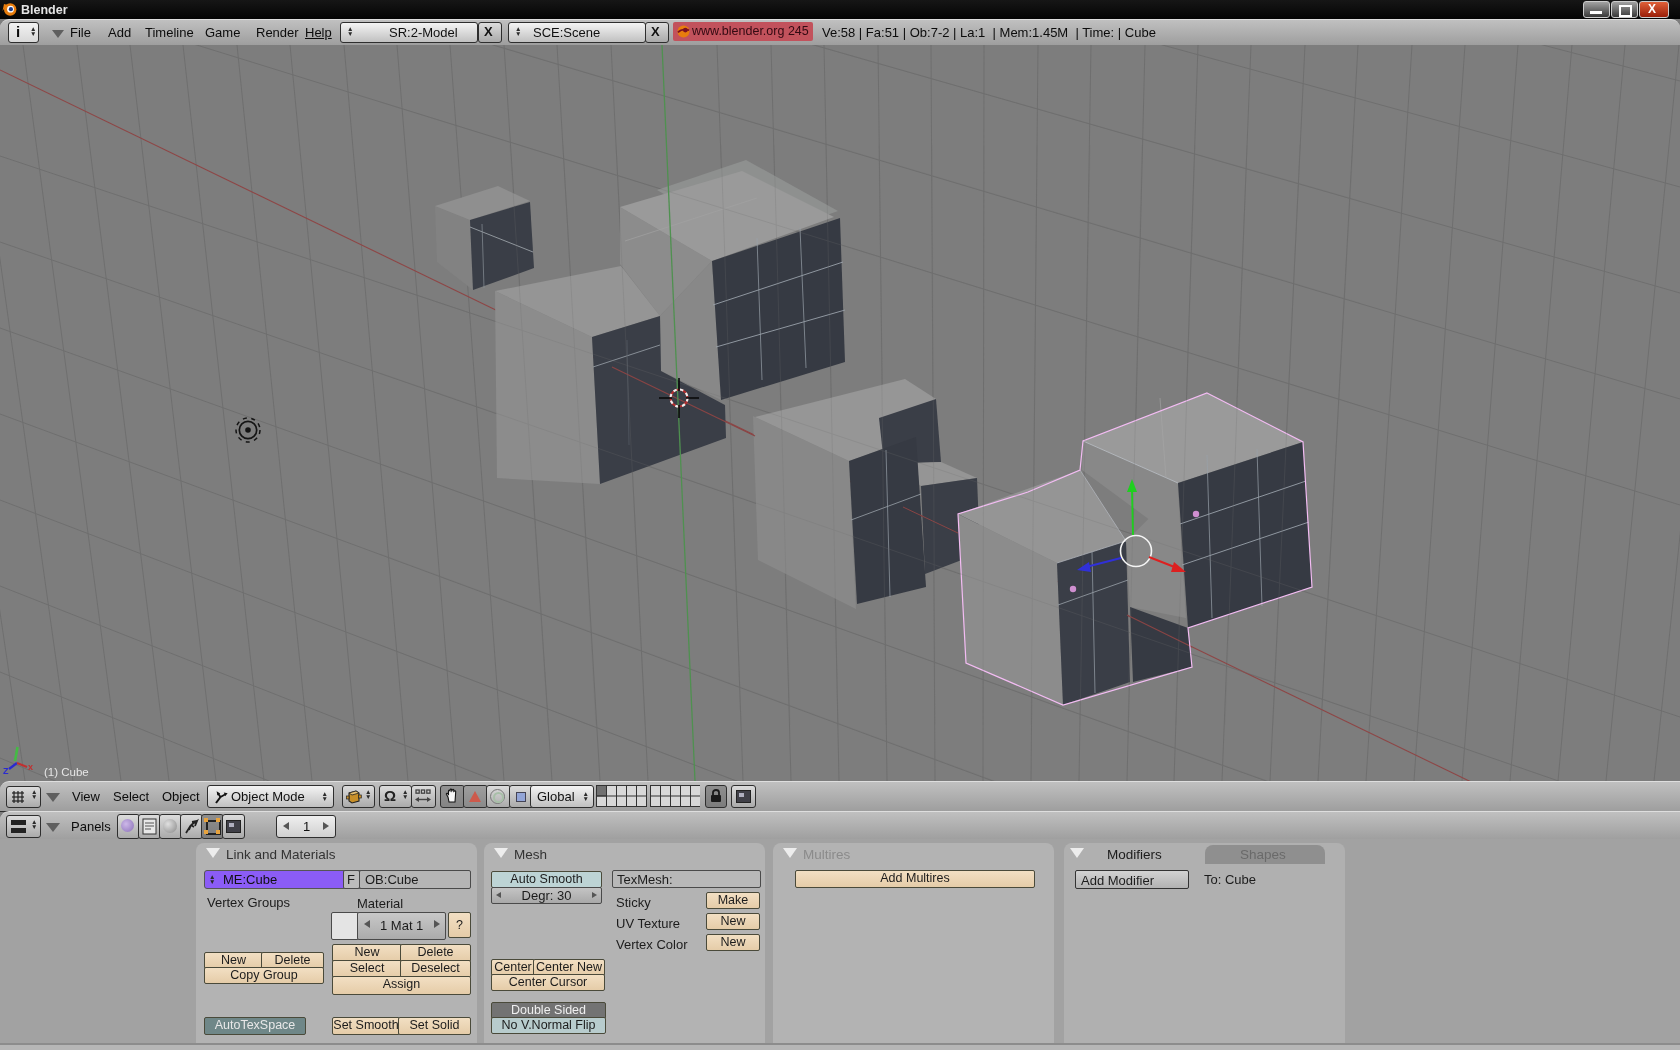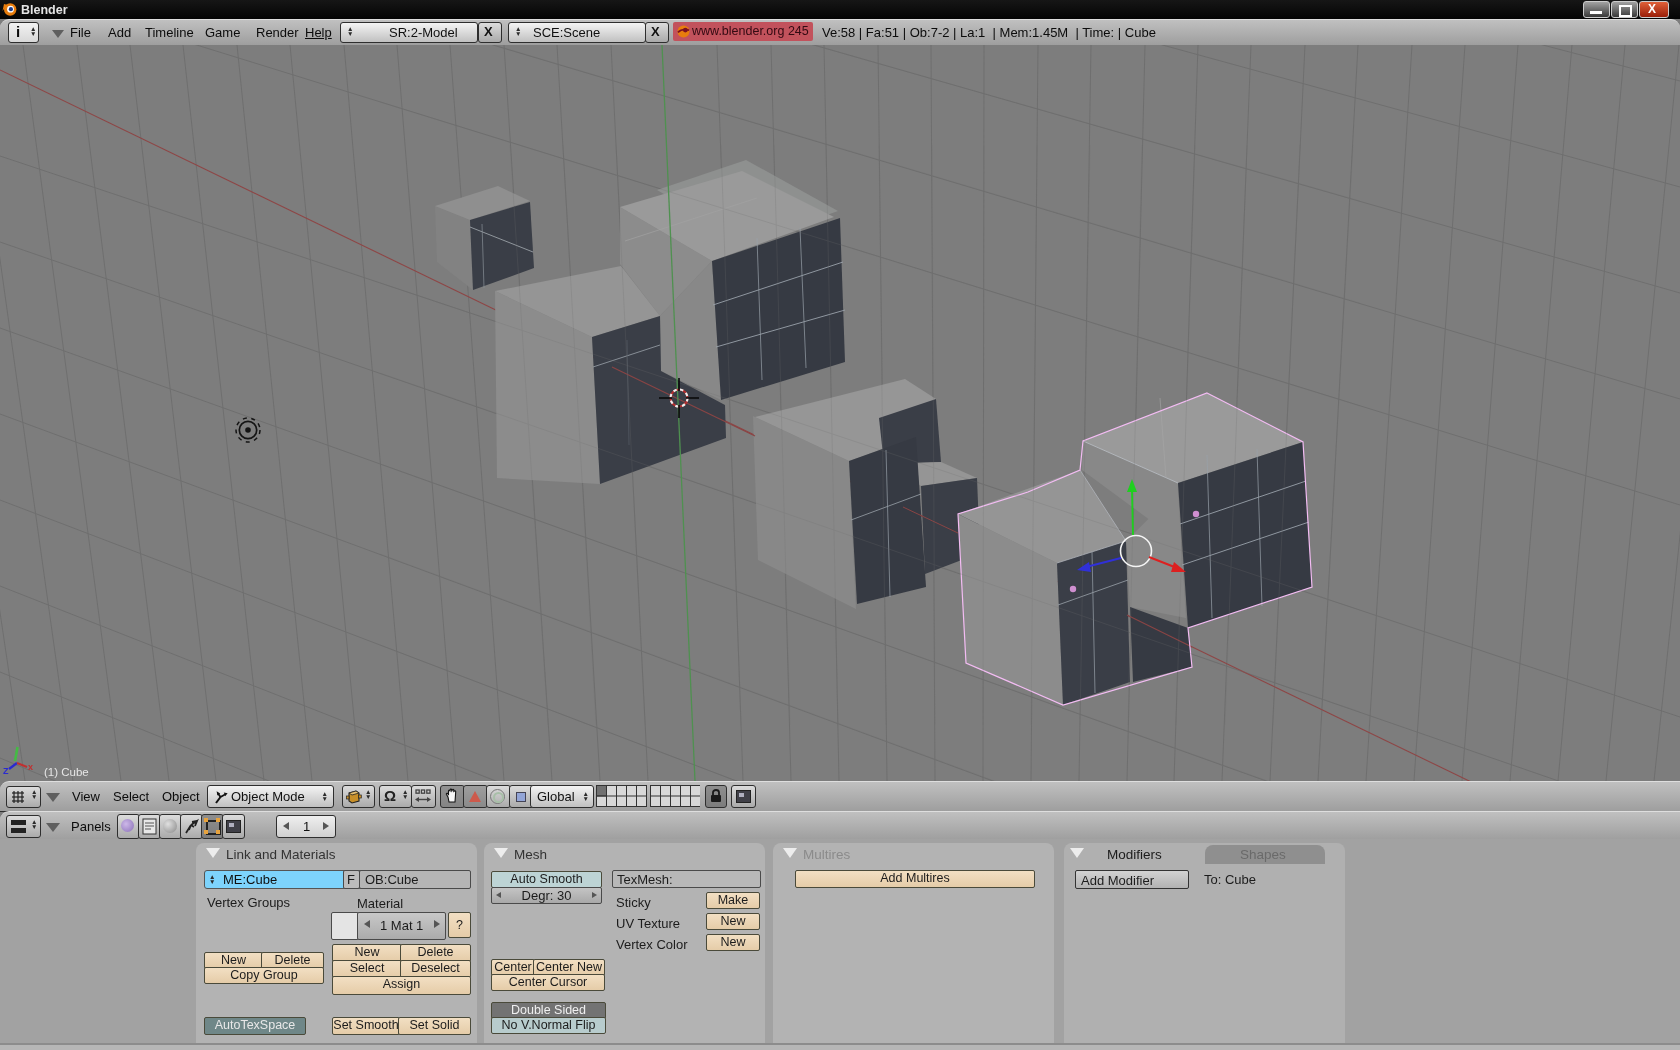--- a/index.html
+++ b/index.html
@@ -403,21 +403,21 @@
       <span style="position:absolute;left:26px;top:3px;">1</span>
       <span style="position:absolute;right:6px;top:6px;" class="arrR"></span>
     </div>
   </div>
 
   <div id="btnarea" class="abs">
 
     <div class="panel" style="left:196px;">
       <div class="ptri"></div>
         <span class="ptitle">Link and Materials</span>
-      <div class="combo" style="left:8px;top:27px;width:139px;height:17px;background:#7dd3fc;border-color:#555;padding-left:40px;">
+      <div class="combo" style="left:8px;top:27px;width:139px;height:17px;background:#8b5cf6;border-color:#555;padding-left:40px;">
         <span class="spin" style="left:4px;top:4px;">▲<br>▼</span>
         <span style="position:absolute;left:18px;top:1px;">ME:Cube</span>
       </div>
       <div class="fld" style="left:147px;top:27px;width:15px;height:17px;background:#bcbcbc;">
           <span style="position:absolute;left:3px;top:1px;">F</span>
         </div>
       <div class="fld" style="left:163px;top:27px;width:110px;height:17px;background:#b5b5b5;">
           <span style="position:absolute;left:5px;top:1px;">OB:Cube</span>
         </div>
       <span class="lbl" style="left:11px;top:52px;">Vertex Groups</span>

